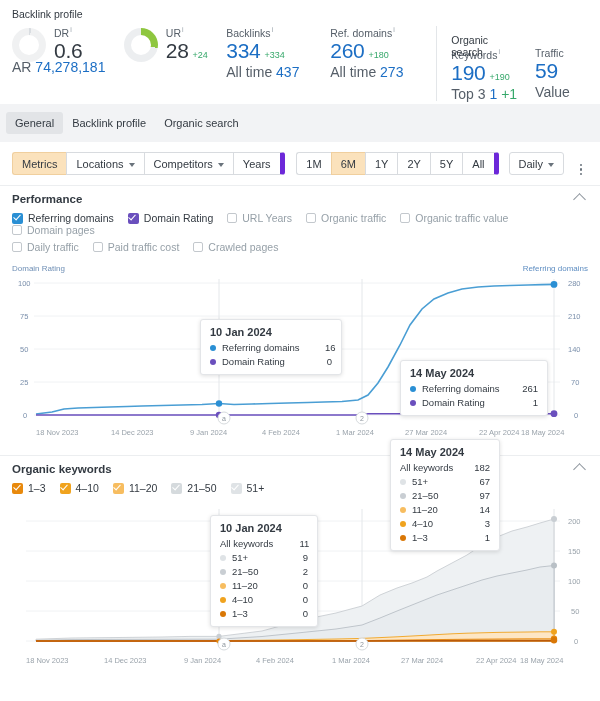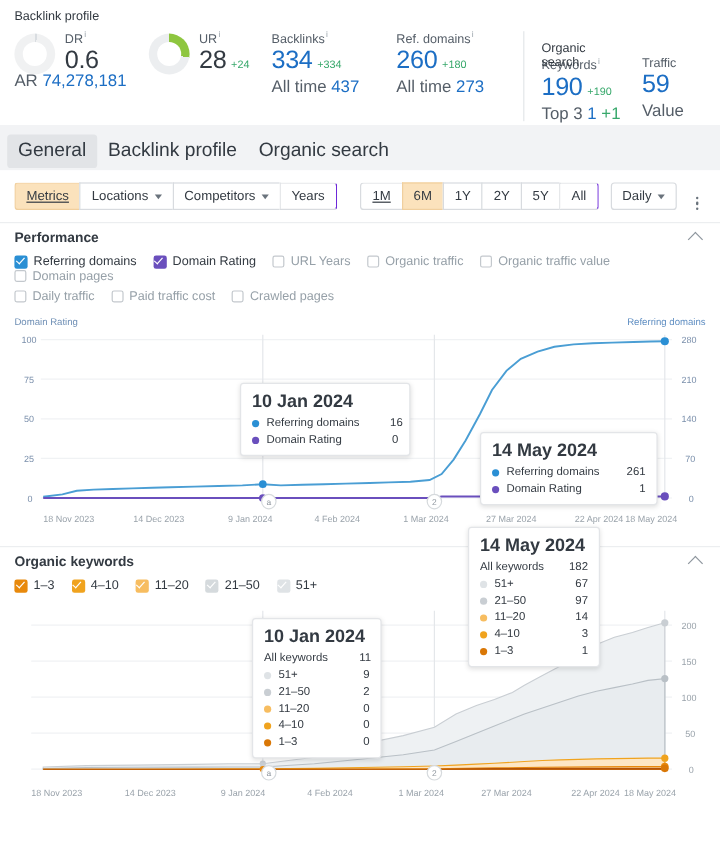--- a/index.html
+++ b/index.html
@@ -106,21 +106,21 @@
 
   
   .tabs {
     display: flex;
     background: #f2f3f5;
     padding: 8px 6px 0 6px;
     height: 38px;
     align-items: flex-start;
   }
   .tab {
-    font-size: 16px;
+    font-size: 11px;
     color: #333a42;
     padding: 5px 9px;
     border-radius: 3px;
     cursor: pointer;
   }
   .tab.active { background: #e2e4e7; }
 
   
   .toolbar {
     display: flex;
@@ -136,22 +136,22 @@
     color: #333a42;
     background: #fff;
     border: 1px solid #d8dbdf;
     border-right: none;
     padding: 4px 9px;
     height: 23px;
     line-height: 14px;
     white-space: nowrap;
     cursor: pointer;
   }
-  .btn:first-child { border-radius: 3px 0 0 3px; text-decoration: underline; }
-  .btn:last-child { border-right: 1px solid #6d28d9; border-radius: 0 3px 3px 0; }
+  .btn:first-child { border-radius: 3px 0 0 3px; }
+  .btn:last-child { border-right: 5px solid #6d28d9; border-radius: 0 3px 3px 0; }
   .btn.highlight { background: #fbe2bc; border-color: #f0cf9e; }
   .caret {
     display: inline-block;
     margin-left: 5px;
     border-left: 3.2px solid transparent;
     border-right: 3.2px solid transparent;
     border-top: 4px solid #6a737c;
     vertical-align: middle;
   }
   .range-wrap { display: flex; align-items: flex-end; }
@@ -235,21 +235,21 @@
     position: absolute;
     background: #ffffff;
     border: 1px solid #e3e5e8;
     border-radius: 3px;
     box-shadow: 0 1px 4px rgba(0,0,0,0.13);
     padding: 6px 9px 7px 9px;
     font-size: 9.5px;
     color: #333a42;
     z-index: 20;
   }
-  .tip-date { font-weight: 700; font-size: 15px; margin-bottom: 4px; }
+  .tip-date { font-weight: 700; font-size: 11px; margin-bottom: 4px; }
   .tip-line {
     display: flex;
     align-items: center;
     margin-top: 3px;
     white-space: nowrap;
   }
   .tip-dot {
     width: 6px; height: 6px; border-radius: 50%;
     margin-right: 6px; flex: none;
   }

